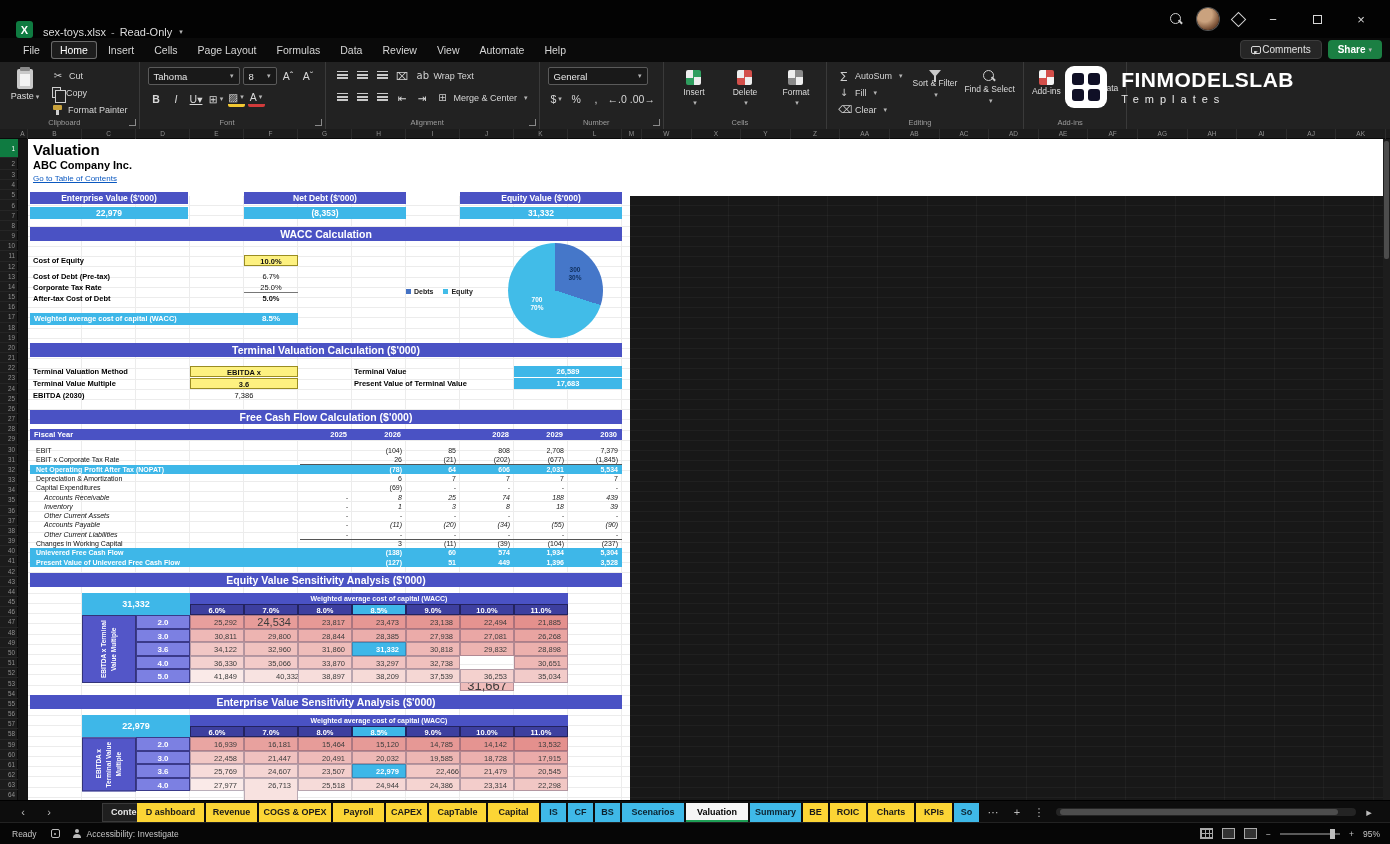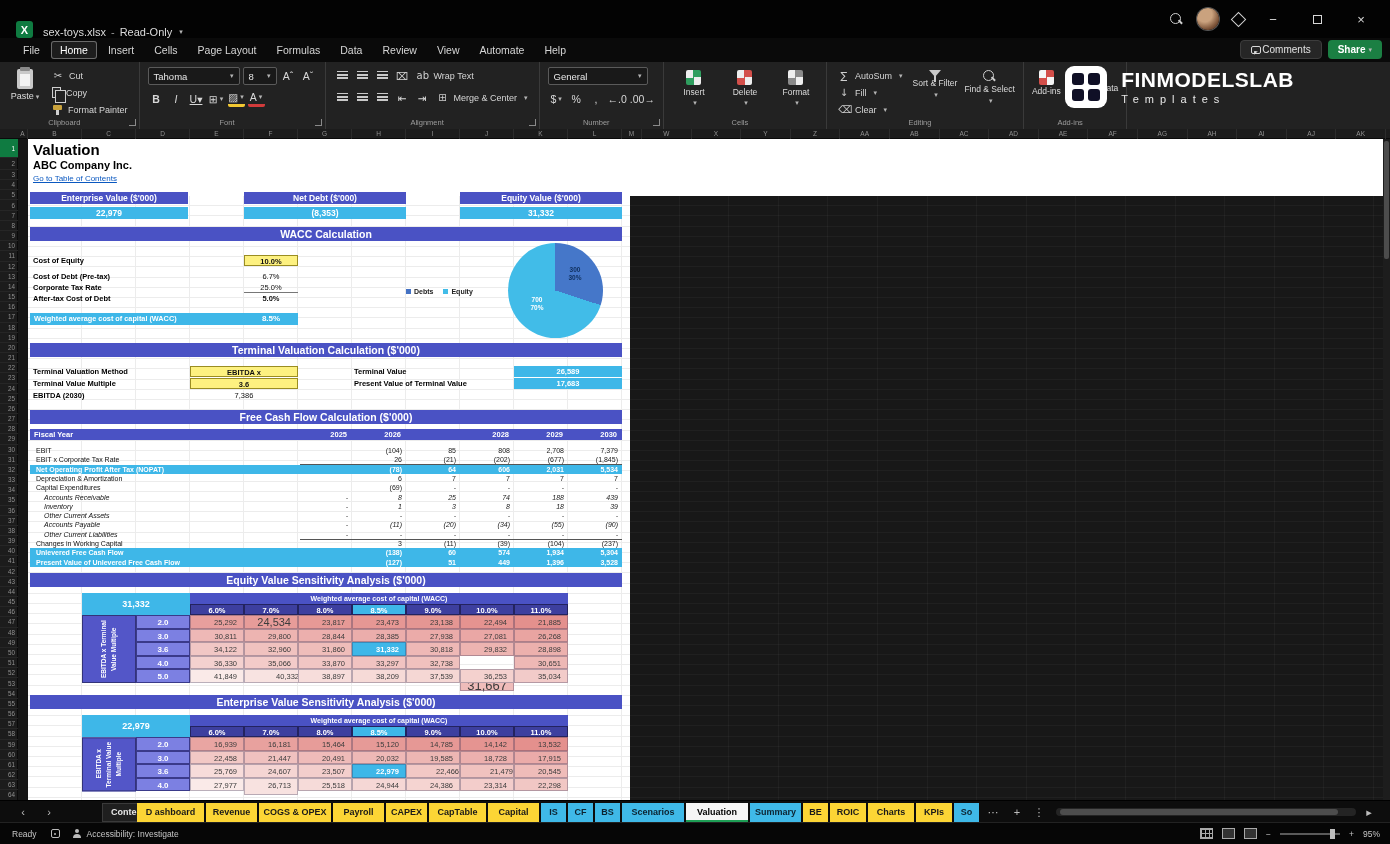--- a/index.html
+++ b/index.html
@@ -687,25 +687,25 @@
       <div class="abs" style="left: 352px; top: 750.6px; width: 54px; height: 13.6px; text-align: right; padding-right: 6px; line-height: 13.6px; font-size: 7.5px; border: 1px solid rgba(40, 40, 80, 0.3); background: rgb(238, 184, 182); color: rgb(60, 60, 60);">20,032</div>
       <div class="abs" style="left: 406px; top: 750.6px; width: 54px; height: 13.6px; text-align: right; padding-right: 6px; line-height: 13.6px; font-size: 7.5px; border: 1px solid rgba(40, 40, 80, 0.3); background: rgb(237, 182, 179); color: rgb(60, 60, 60);">19,585</div>
       <div class="abs" style="left: 460px; top: 750.6px; width: 54px; height: 13.6px; text-align: right; padding-right: 6px; line-height: 13.6px; font-size: 7.5px; border: 1px solid rgba(40, 40, 80, 0.3); background: rgb(236, 176, 174); color: rgb(60, 60, 60);">18,728</div>
       <div class="abs" style="left: 514px; top: 750.6px; width: 54px; height: 13.6px; text-align: right; padding-right: 6px; line-height: 13.6px; font-size: 7.5px; border: 1px solid rgba(40, 40, 80, 0.3); background: rgb(235, 171, 169); color: rgb(60, 60, 60);">17,915</div>
       <div class="abs" style="left: 136px; top: 764.2px; width: 54px; height: 13.6px; background: rgb(124, 128, 226); color: rgb(255, 255, 255); font-weight: bold; text-align: center; line-height: 13.6px; font-size: 8px; border: 1px solid rgb(58, 58, 138);">3.6</div>
       <div class="abs" style="left: 190px; top: 764.2px; width: 54px; height: 13.6px; text-align: right; padding-right: 6px; line-height: 13.6px; font-size: 7.5px; border: 1px solid rgba(40, 40, 80, 0.3); background: rgb(247, 220, 218); color: rgb(60, 60, 60);">25,769</div>
       <div class="abs" style="left: 244px; top: 764.2px; width: 54px; height: 13.6px; text-align: right; padding-right: 6px; line-height: 13.6px; font-size: 7.5px; border: 1px solid rgba(40, 40, 80, 0.3); background: rgb(245, 213, 211); color: rgb(60, 60, 60);">24,607</div>
       <div class="abs" style="left: 298px; top: 764.2px; width: 54px; height: 13.6px; text-align: right; padding-right: 6px; line-height: 13.6px; font-size: 7.5px; border: 1px solid rgba(40, 40, 80, 0.3); background: rgb(243, 206, 204); color: rgb(60, 60, 60);">23,507</div>
       <div class="abs" style="left: 352px; top: 764.2px; width: 54px; height: 13.6px; text-align: right; padding-right: 6px; line-height: 13.6px; font-size: 7.5px; border: 1px solid rgba(40, 40, 80, 0.3); background: rgb(62, 183, 232); color: rgb(255, 255, 255); font-weight: bold;">22,979</div>
       <div class="abs" style="left: 406px; top: 764.2px; width: 54px; height: 13.6px; text-align: right; line-height: 13.6px; font-size: 7.5px; border: 1px solid rgba(40, 40, 80, 0.3); background: rgb(242, 200, 197); color: rgb(60, 60, 60);">22,466</div>
-      <div class="abs" style="left: 460px; top: 764.2px; width: 54px; height: 13.6px; text-align: right; line-height: 13.6px; font-size: 7.5px; border: 1px solid rgba(40, 40, 80, 0.3); background: rgb(240, 194, 191); color: rgb(60, 60, 60);">21,479</div>
+      <div class="abs" style="left: 460px; top: 764.2px; width: 54px; height: 13.6px; text-align: right; padding-right: 6px; line-height: 13.6px; font-size: 7.5px; border: 1px solid rgba(40, 40, 80, 0.3); background: rgb(240, 194, 191); color: rgb(60, 60, 60);">21,479</div>
       <div class="abs" style="left: 514px; top: 764.2px; width: 54px; height: 13.6px; text-align: right; padding-right: 6px; line-height: 13.6px; font-size: 7.5px; border: 1px solid rgba(40, 40, 80, 0.3); background: rgb(239, 188, 185); color: rgb(60, 60, 60);">20,545</div>
       <div class="abs" style="left: 136px; top: 777.8px; width: 54px; height: 13.6px; background: rgb(124, 128, 226); color: rgb(255, 255, 255); font-weight: bold; text-align: center; line-height: 13.6px; font-size: 8px; border: 1px solid rgb(58, 58, 138);">4.0</div>
       <div class="abs" style="left: 190px; top: 777.8px; width: 54px; height: 13.6px; text-align: right; padding-right: 6px; line-height: 13.6px; font-size: 7.5px; border: 1px solid rgba(40, 40, 80, 0.3); background: rgb(250, 234, 232); color: rgb(60, 60, 60);">27,977</div>
-      <div class="abs" style="left: 244px; top: 777.8px; width: 54px; height: 17px; text-align: right; padding-right: 6px; line-height: 13.6px; font-size: 7.5px; border: 1px solid rgba(40, 40, 80, 0.3); background: rgb(248, 226, 224); color: rgb(60, 60, 60);">26,713</div>
+      <div class="abs" style="left: 244px; top: 777.8px; width: 54px; height: 24px; text-align: right; padding-right: 6px; line-height: 13.6px; font-size: 7.5px; border: 1px solid rgba(40, 40, 80, 0.3); background: rgb(248, 226, 224); color: rgb(60, 60, 60);">26,713</div>
       <div class="abs" style="left: 298px; top: 777.8px; width: 54px; height: 13.6px; text-align: right; padding-right: 6px; line-height: 13.6px; font-size: 7.5px; border: 1px solid rgba(40, 40, 80, 0.3); background: rgb(246, 219, 217); color: rgb(60, 60, 60);">25,518</div>
       <div class="abs" style="left: 352px; top: 777.8px; width: 54px; height: 13.6px; text-align: right; padding-right: 6px; line-height: 13.6px; font-size: 7.5px; border: 1px solid rgba(40, 40, 80, 0.3); background: rgb(245, 215, 213); color: rgb(60, 60, 60);">24,944</div>
       <div class="abs" style="left: 406px; top: 777.8px; width: 54px; height: 13.6px; text-align: right; padding-right: 6px; line-height: 13.6px; font-size: 7.5px; border: 1px solid rgba(40, 40, 80, 0.3); background: rgb(245, 212, 209); color: rgb(60, 60, 60);">24,386</div>
       <div class="abs" style="left: 460px; top: 777.8px; width: 54px; height: 13.6px; text-align: right; padding-right: 6px; line-height: 13.6px; font-size: 7.5px; border: 1px solid rgba(40, 40, 80, 0.3); background: rgb(243, 205, 203); color: rgb(60, 60, 60);">23,314</div>
       <div class="abs" style="left: 514px; top: 777.8px; width: 54px; height: 13.6px; text-align: right; padding-right: 6px; line-height: 13.6px; font-size: 7.5px; border: 1px solid rgba(40, 40, 80, 0.3); background: rgb(241, 199, 196); color: rgb(60, 60, 60);">22,298</div>
     </div>
 
   <div class="vscroll"></div>
   <div class="vthumb"></div>
 

